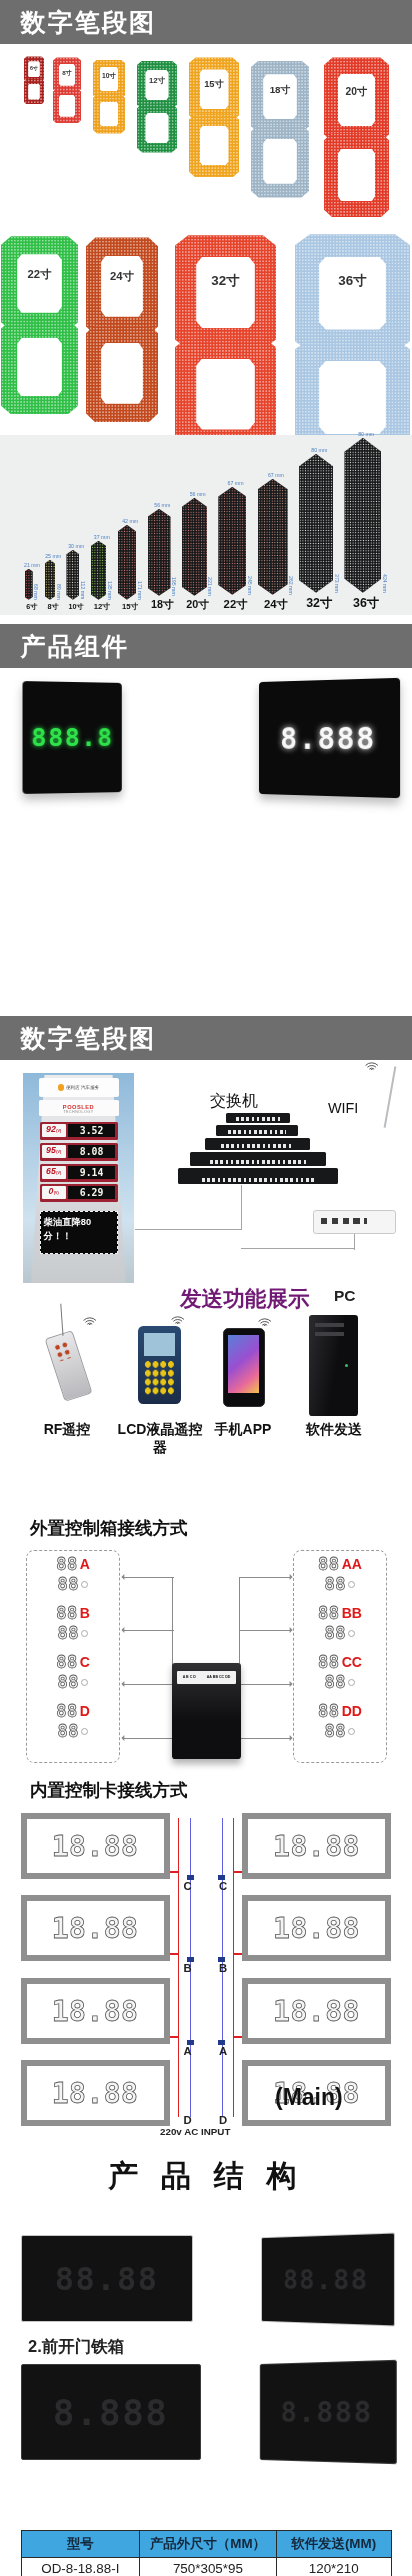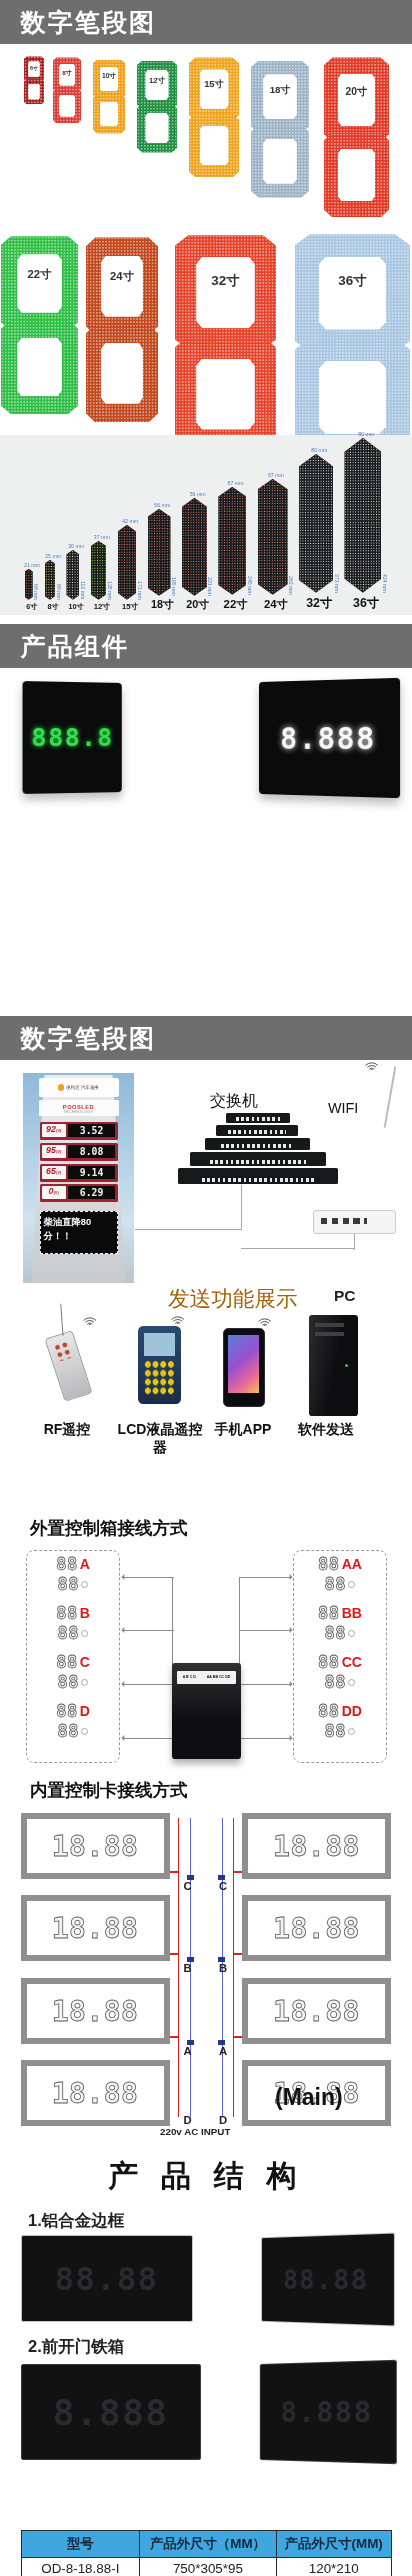--- a/index.html
+++ b/index.html
@@ -383,21 +383,21 @@
         <circle cx="12" cy="19" r="1.4" fill="#555"></circle>
       </svg>
     <div id="router" style="left:313px;top:137px"></div>
     <div class="cline" style="left:135px;top:156px;width:106px;height:1px"></div>
     <div class="cline" style="left:241px;top:112px;width:1px;height:45px"></div>
     <div class="cline" style="left:241px;top:175px;width:113px;height:1px"></div>
     <div class="cline" style="left:354px;top:161px;width:1px;height:15.5px"></div>
   </div>
 
   <div class="sec" style="top:1284px;height:28px">
-    <span style="position:absolute;left:168px;top:0;font-size:21.6px;font-weight:normal;color:#a16207">发送功能展示</span>
+    <span style="position:absolute;left:180px;top:0;font-size:21.6px;font-weight:bold;color:#701a75">发送功能展示</span>
     <span style="position:absolute;left:334px;top:3.1px;font-size:15.5px;font-weight:bold">PC</span>
   </div>
 
   <div class="sec" style="top:1312px;height:133px">
     <svg class="wifi" style="left:82px;top:1px" width="15.5" height="12.4" viewBox="0 0 24 20">
       <path d="M2 12 a14 14 0 0 1 20 0 M5 15 a10 10 0 0 1 14 0 M8 18 a6 6 0 0 1 8 0" fill="none" stroke="#555" stroke-width="1.6"></path>
         <circle cx="12" cy="19" r="1.4" fill="#555"></circle>
       </svg>
     <div style="position:absolute;left:54px;top:20.6px;width:27px;height:64px;background:linear-gradient(180deg,#e8e8ea,#b9b9bd);border:0.5px solid #9a9a9e;border-radius:4.1px;transform:rotate(-18deg)">
       <div style="position:absolute;left:5.2px;top:7.2px;width:15.5px;height:17.5px;background-image:radial-gradient(#b42 2.1px,rgba(0,0,0,0) 2.6px);background-size:7.7px 7.7px"></div>
@@ -419,21 +419,21 @@
       <div style="position:absolute;left:3.6px;top:6.2px;width:31px;height:58px;background:linear-gradient(140deg,#5a7fd8,#9a4fd0 45%,#e86a9a 75%,#f2c24a)"></div>
       </div>
     <div style="position:absolute;left:309px;top:3.1px;width:49px;height:101px;background:linear-gradient(100deg,#2c2c30,#0d0d10 55%);border-radius:3.1px">
       <div style="position:absolute;left:6.2px;top:8.2px;width:29px;height:4.1px;background:#3f3f44"></div>
       <div style="position:absolute;left:6.2px;top:16.5px;width:29px;height:4.1px;background:#3f3f44"></div>
       <div style="position:absolute;left:36px;top:49px;width:3.1px;height:3.1px;border-radius:50%;background:#3ec06a"></div>
       </div>
     <span class="dev-label" style="left:36px;top:109px;width:62px">RF遥控</span>
     <span class="dev-label" style="left:111px;top:109px;width:98px">LCD液晶遥控器</span>
     <span class="dev-label" style="left:212px;top:109px;width:62px">手机APP</span>
-    <span class="dev-label" style="left:295px;top:109px;width:62px">软件发送</span>
+    <span class="dev-label" style="left:303px;top:109px;width:62px">软件发送</span>
   </div>
 
 
   <div class="sec subtitle" style="top:1516px;height:25px">
     <span>外置控制箱接线方式</span></div>
 
   <div class="sec" style="top:1549px;height:216px">
     <div class="dbox" style="left:26px">
       <div class="dgroup">
         <div class="dg-row">
@@ -590,22 +590,20 @@
       <div class="wire" style="left:64px;top:140px;width:8.2px;height:1.5px;background:#e02020"></div>
       <div class="wire" style="left:0;top:223px;width:8.2px;height:1.5px;background:#e02020"></div>
       <div class="wire" style="left:64px;top:223px;width:8.2px;height:1.5px;background:#e02020"></div>
     </div>
     <span style="position:absolute;left:160px;top:313px;font-size:9.8px;font-weight:bold;color:#222">220v AC INPUT</span>
   </div>
 
   <div class="sec" style="top:2156px;height:44px;text-align:center">
     <span style="font-size:30px;font-weight:bold;letter-spacing:7.2px;color:#111">产 品 结 构</span></div>
 
-  <div class="sec" style="top:2210px;height:20.6px;font-size:16.5px;font-weight:bold;padding-left:28px;box-sizing:border-box">
-    <span>1.铝合金边框</span></div>
   <div class="sec" style="top:2235px;height:90px">
     <div class="simg" style="left:20.6px;top:0;width:170px;height:85px">
       <span class="bdigits" style="font-size:32px">88.88</span>
       </div>
     <div class="simg" style="left:255px;top:0;width:137px;height:87px;transform:perspective(361px) rotateY(-16deg)">
       <span class="bdigits" style="font-size:27px">88.88</span>
       </div>
   </div>
 
   <div class="sec" style="top:2336px;height:20.6px;font-size:16.5px;font-weight:bold;padding-left:28px;box-sizing:border-box">
@@ -619,21 +617,21 @@
       </div>
   </div>
 
 
   <div class="sec" style="top:2530px;height:139px">
     <table class="spec">
       <tbody>
           <tr>
         <th style="width:32%">型号</th>
         <th style="width:37%">产品外尺寸（MM）</th>
-        <th style="width:31%">产品外尺寸(MM)</th>
+        <th style="width:31%">软件发送(MM)</th>
           </tr>
       <tr>
             <td>OD-8-18.88-I</td>
             <td>750*305*95</td>
             <td>120*210</td>
           </tr>
 
     </tbody>
       </table>
   </div>

